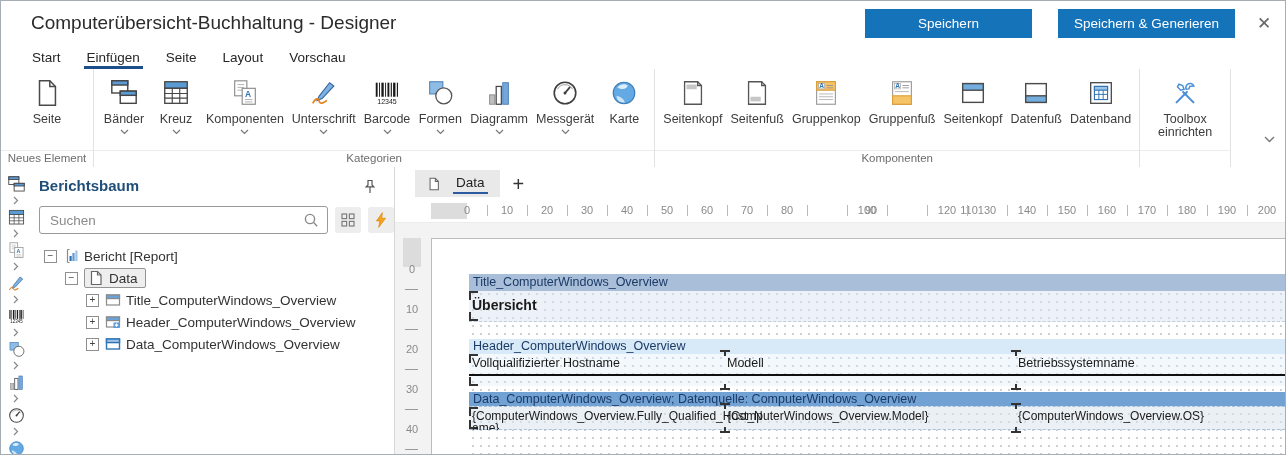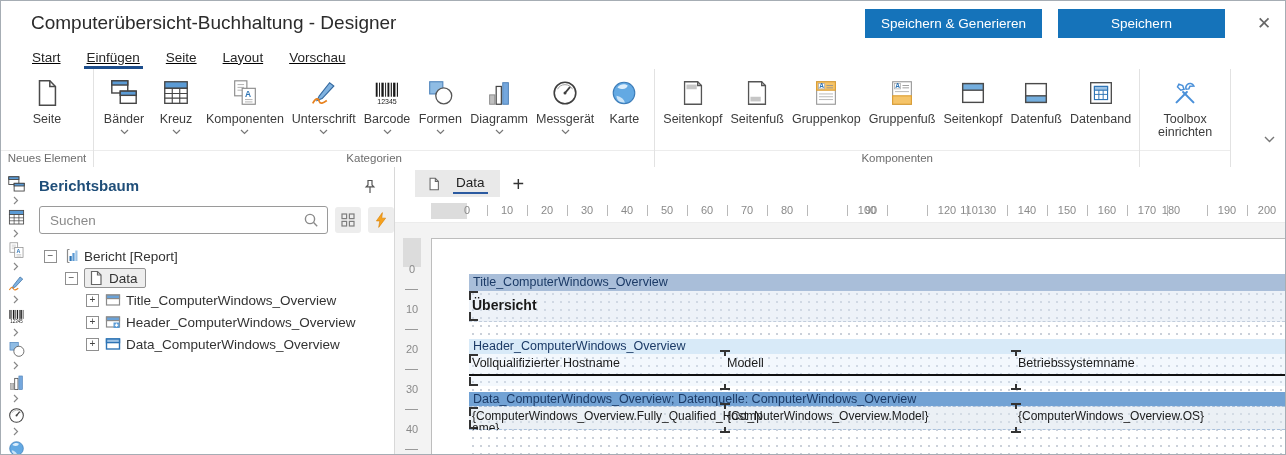--- a/index.html
+++ b/index.html
@@ -6,21 +6,21 @@
   .window{position:relative;width:1286px;height:455px;box-sizing:border-box;border:1px solid #a6adb4;
     background:#fff;font-family:"Liberation Sans",sans-serif;overflow:hidden;}
   
   .titlebar{position:absolute;left:0;top:0;right:0;height:44px;display:flex;align-items:center;background:#fff;}
   .app-title{margin-left:30px;font-size:19px;color:#2b2b2b;flex:1;white-space:nowrap;}
   .btn{height:29px;background:#1573ba;color:#fff;font-size:13.5px;display:flex;align-items:center;justify-content:center;cursor:default;}
   .btn-save{width:167px;margin-right:26px;}
   .btn-gen{width:177px;margin-right:16px;}
   .close{width:26px;height:26px;font-size:17px;color:#666;display:flex;align-items:center;justify-content:center;margin-right:8px;}
   
-  .tabrow{position:absolute;top:44px;left:0;right:0;height:24px;display:flex;padding-left:18px;background:#fff;text-decoration:underline;}
+  .tabrow{position:absolute;top:44px;left:0;right:0;height:24px;display:flex;padding-left:18px;background:#fff;}
   .tab{padding:0 13px;font-size:13.5px;color:#262626;position:relative;display:flex;align-items:center;}
   .tab.active::after{content:"";position:absolute;left:10px;right:10px;bottom:0;height:3px;background:#1d4e8c;}
   
   .ribbon{position:absolute;top:68px;left:0;right:0;height:98px;border-bottom:1px solid #d4d4d4;display:flex;background:#fff;}
   .rib-group{display:flex;flex-direction:column;border-right:1px solid #e2e2e2;}
   .rib-items{flex:1;display:flex;align-items:flex-start;padding:6px 4px 0;}
   .rib-item{display:flex;flex-direction:column;align-items:center;padding:0 4px;min-width:44px;text-align:center;}
   .rib-group-0 .rib-item{padding:0 20px;}
   .rib-ic{height:36px;display:flex;align-items:center;justify-content:center;}
   .rib-label{font-size:12.5px;color:#3c3c3c;line-height:13px;white-space:nowrap;margin-top:2px;}
@@ -86,22 +86,22 @@
   .mk-b::before{content:"";position:absolute;left:0;bottom:0;width:10px;height:2px;background:#333;}
   .mk-b::after{content:"";position:absolute;left:4px;bottom:0;width:2px;height:6px;background:#333;}
 </style>
 </head>
 <body>
 
 <div class="window">
 
   <div class="titlebar">
     <div class="app-title">Computerübersicht-Buchhaltung - Designer</div>
+    <div class="btn btn-save">Speichern</div>
     <div class="btn btn-gen">Speichern &amp; Generieren</div>
-    <div class="btn btn-save">Speichern</div>
     <div class="close">✕</div>
   </div>
 
   <div class="tabrow">
       <div class="tab">Start</div>
       <div class="tab active">Einfügen</div>
       <div class="tab">Seite</div>
       <div class="tab">Layout</div>
       <div class="tab">Vorschau</div>
     </div>
@@ -650,21 +650,21 @@
           <span class="rnum-h" style="left: 592px;">130</span>
           <span class="rtick-h" style="left: 612px;"></span>
           <span class="rnum-h" style="left: 632px;">140</span>
           <span class="rtick-h" style="left: 652px;"></span>
           <span class="rnum-h" style="left: 672px;">150</span>
           <span class="rtick-h" style="left: 692px;"></span>
           <span class="rnum-h" style="left: 712px;">160</span>
           <span class="rtick-h" style="left: 732px;"></span>
           <span class="rnum-h" style="left: 752px;">170</span>
           <span class="rtick-h" style="left: 772px;"></span>
-          <span class="rnum-h" style="left: 776px;">180</span>
+          <span class="rnum-h" style="left: 792px;">180</span>
           <span class="rtick-h" style="left: 812px;"></span>
           <span class="rnum-h" style="left: 832px;">190</span>
           <span class="rtick-h" style="left: 852px;"></span>
           <span class="rnum-h" style="left: 872px;">200</span>
         </div>
 
       <div class="surface">
         <div class="ruler-v">
           <div class="rstart-v"></div>
         <span class="rnum-v" style="top: 46px;">0</span>

